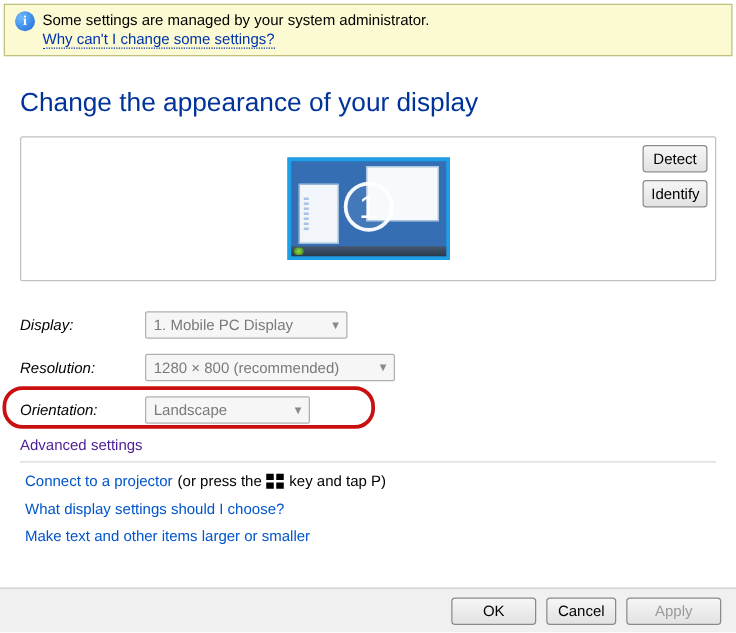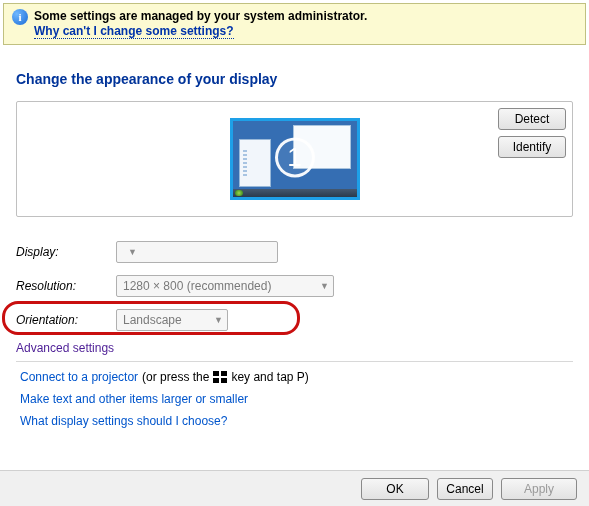--- a/index.html
+++ b/index.html
@@ -23,45 +23,45 @@
   }
   .info-icon {
     width: 16px; height: 16px; flex-shrink: 0;
     border-radius: 50%;
     background: radial-gradient(circle at 30% 30%, #6fb8ff, #1a6bd6);
     color: #fff; font-weight: bold;
     display: flex; align-items: center; justify-content: center;
     font-size: 11px;
     font-family: Georgia, serif;
   }
-  .info-text { display: flex; flex-direction: column; gap: 1px; font-weight: bold; }
+  .info-text { display: flex; flex-direction: column; gap: 1px; }
   .info-link {
     color: #0033aa;
     border-bottom: 1px dotted #0033aa;
     cursor: pointer;
     width: fit-content;
   }
   .content { padding: 18px 16px 0 16px; }
   h1.section-title {
-    font-size: 14px; font-weight: 700; color: #003399;
+    font-size: 21px; font-weight: 400; color: #003399;
     margin: 8px 0 14px 0;
   }
   .preview-box {
     border: 1px solid #c0c0c0;
     border-radius: 2px;
     height: 116px;
     position: relative;
     display: flex; align-items: center; justify-content: center;
   }
   .btn-col {
     position: absolute; right: 6px; top: 6px;
     display: flex; flex-direction: column; gap: 6px;
   }
   button.win-btn {
-    width: 68px; height: 22px;
+    width: 52px; height: 22px;
     font-size: 12px;
     background: linear-gradient(#f6f6f6, #e2e2e2);
     border: 1px solid #8a8a8a;
     border-radius: 3px;
     cursor: pointer;
   }
   button.win-btn:disabled { color: #9a9a9a; cursor: default; }
   .monitor-thumb {
     width: 130px; height: 82px;
     border: 3px solid #1ea0e8;
@@ -118,22 +118,22 @@
     padding: 0 4px 0 6px;
     color: #7a7a7a;
     font-size: 12px;
   }
   .combo .combo-text { flex: 1; white-space: nowrap; overflow: hidden; }
   .combo .combo-arrow {
     width: 14px; color: #8a8a8a; font-size: 9px;
     text-align: right;
   }
   .combo.w1 { width: 162px; }
-  .combo.w2 { width: 218px; }
-  .combo.w3 { width: 112px; }
+  .combo.w2 { width: 200px; }
+  .combo.w3 { width: 132px; }
   .red-annot {
     position: absolute; border: 3px solid #c90f0f;
     border-radius: 16px;
     pointer-events: none;
   }
   .adv-link {
     text-align: left;
     color: #4c1d95;
     margin: 10px 0 6px 0;
     cursor: pointer;
@@ -184,20 +184,21 @@
     <div class="btn-col">
       <button class="win-btn">Detect</button>
       <button class="win-btn">Identify</button>
     </div>
   </div>
 
   <div class="fields">
     <div class="field-row">
       <div class="lbl">Display:</div>
       <div class="combo w1">
+        <span class="combo-text">1. Mobile PC Display</span>
         <span class="combo-arrow">▼</span>
       </div>
     </div>
     <div class="field-row">
       <div class="lbl">Resolution:</div>
       <div class="combo w2">
         <span class="combo-text">1280 × 800 (recommended)</span>
         <span class="combo-arrow">▼</span>
       </div>
     </div>
@@ -214,24 +215,24 @@
   <div class="adv-link">Advanced settings</div>
   <hr class="sep">
 
   <div class="link-line">
     <span>Connect to a projector</span>
     <span class="plain">(or press the</span>
     <span class="win-logo"></span>
     <span class="plain">key and tap P)</span>
   </div>
   <div class="link-line">
+    <span>What display settings should I choose?</span>
+  </div>
+  <div class="link-line">
     <span>Make text and other items larger or smaller</span>
-  </div>
-  <div class="link-line">
-    <span>What display settings should I choose?</span>
   </div>
 </div>
 
 <div class="footer-bar">
   <button class="win-btn" style="width:68px">OK</button>
   <button class="win-btn" style="width:56px">Cancel</button>
   <button class="win-btn" style="width:76px" disabled="">Apply</button>
 </div>
 
 </body></html>

